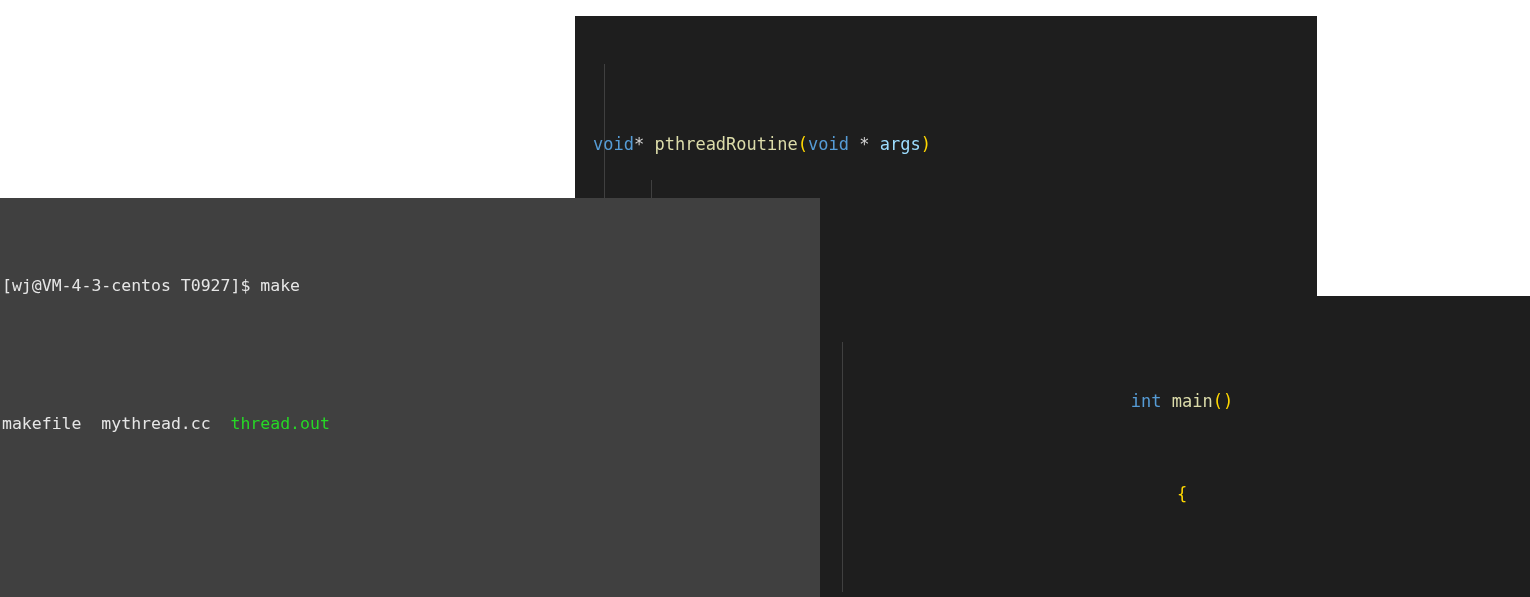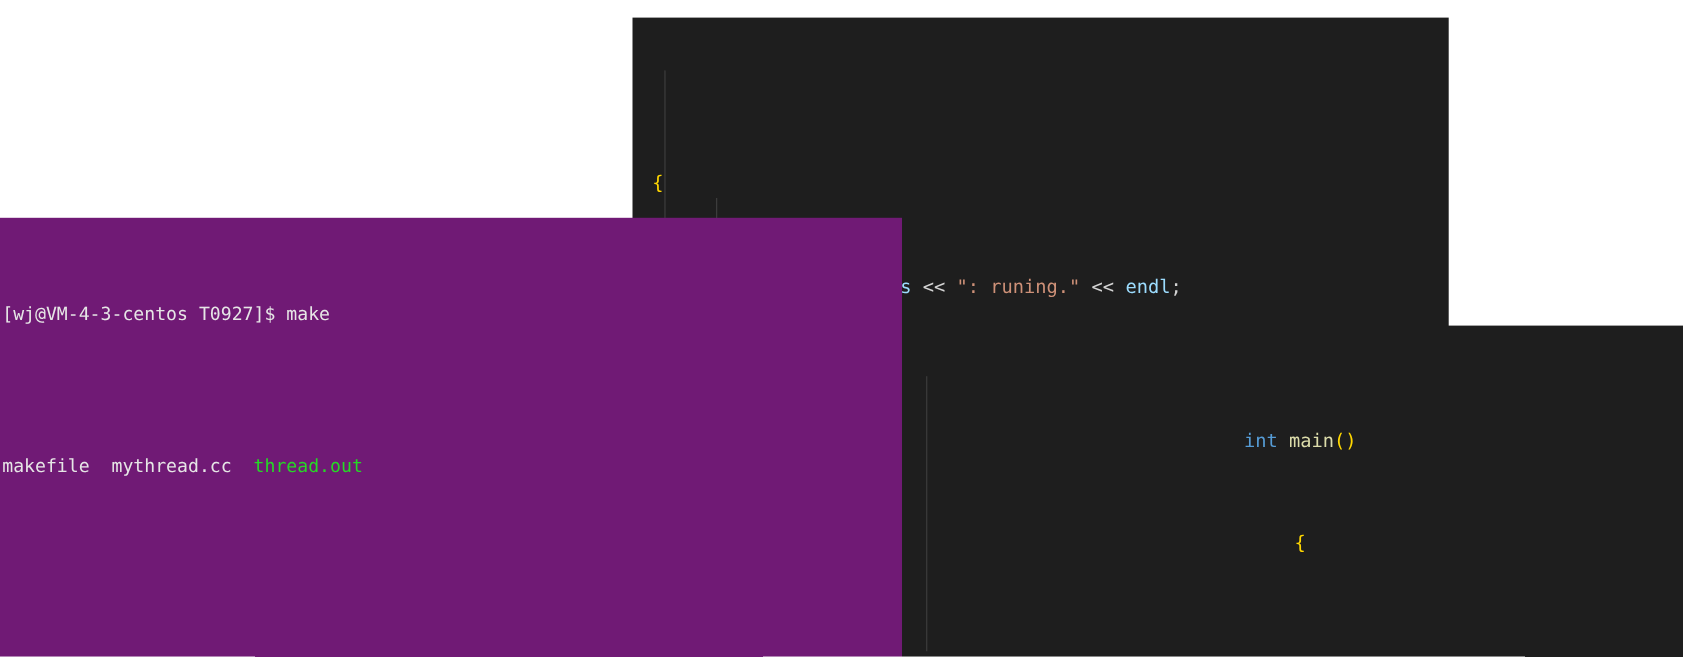--- a/index.html
+++ b/index.html
@@ -7,21 +7,21 @@
     width:1530px; height:597px;
     background:#ffffff;
     font-family:"DejaVu Sans Mono", monospace;
     overflow:hidden;
   }
   #root { position:relative; width:1530px; height:597px; background:#ffffff; }
 
   
   #terminal {
     position:absolute; left:0; top:198px; width:820px; height:399px;
-    background:#701a75;
+    background:#404040;
     font-family:"DejaVu Sans Mono", monospace;
     font-size:16.5px;
     line-height:23px;
     color:#e6e6e6;
     padding:7px 0 0 2px;
     white-space:pre;
   }
   #terminal .tline { height:23px; white-space:pre; }
   #terminal .green { color:#26d826; font-weight:normal;text-align:right; }
 
@@ -58,20 +58,21 @@
 </style>
 </head>
 <body>
 
 <div id="root">
 
   <div class="code" id="code-top">
     <div class="guide" style="left:29px; top:48px; height:246px;"></div>
     <div class="guide" style="left:76px; top:164px; height:46px;"></div>
 
+    <div class="ln" style="padding-left:18px;"><span class="kw">void</span><span class="pun">*</span> <span class="fn">pthreadRoutine</span><span class="brk">(</span><span class="kw">void</span> <span class="pun">*</span> <span class="var">args</span><span class="brk">)</span></div>
 
     <div class="ln" style="padding-left:18px;"><span class="brk">{</span></div>
 
     <div class="ln" style="padding-left:18px;">    <span class="var">cout</span> <span class="op">&lt;&lt;</span> <span class="brk2">(</span><span class="kw">char</span><span class="pun">*</span><span class="brk2">)</span><span class="var">args</span> <span class="op">&lt;&lt;</span> <span class="str">": runing."</span> <span class="op">&lt;&lt;</span> <span class="var">endl</span><span class="pun">;</span></div>
 
     
 
     
 
     

